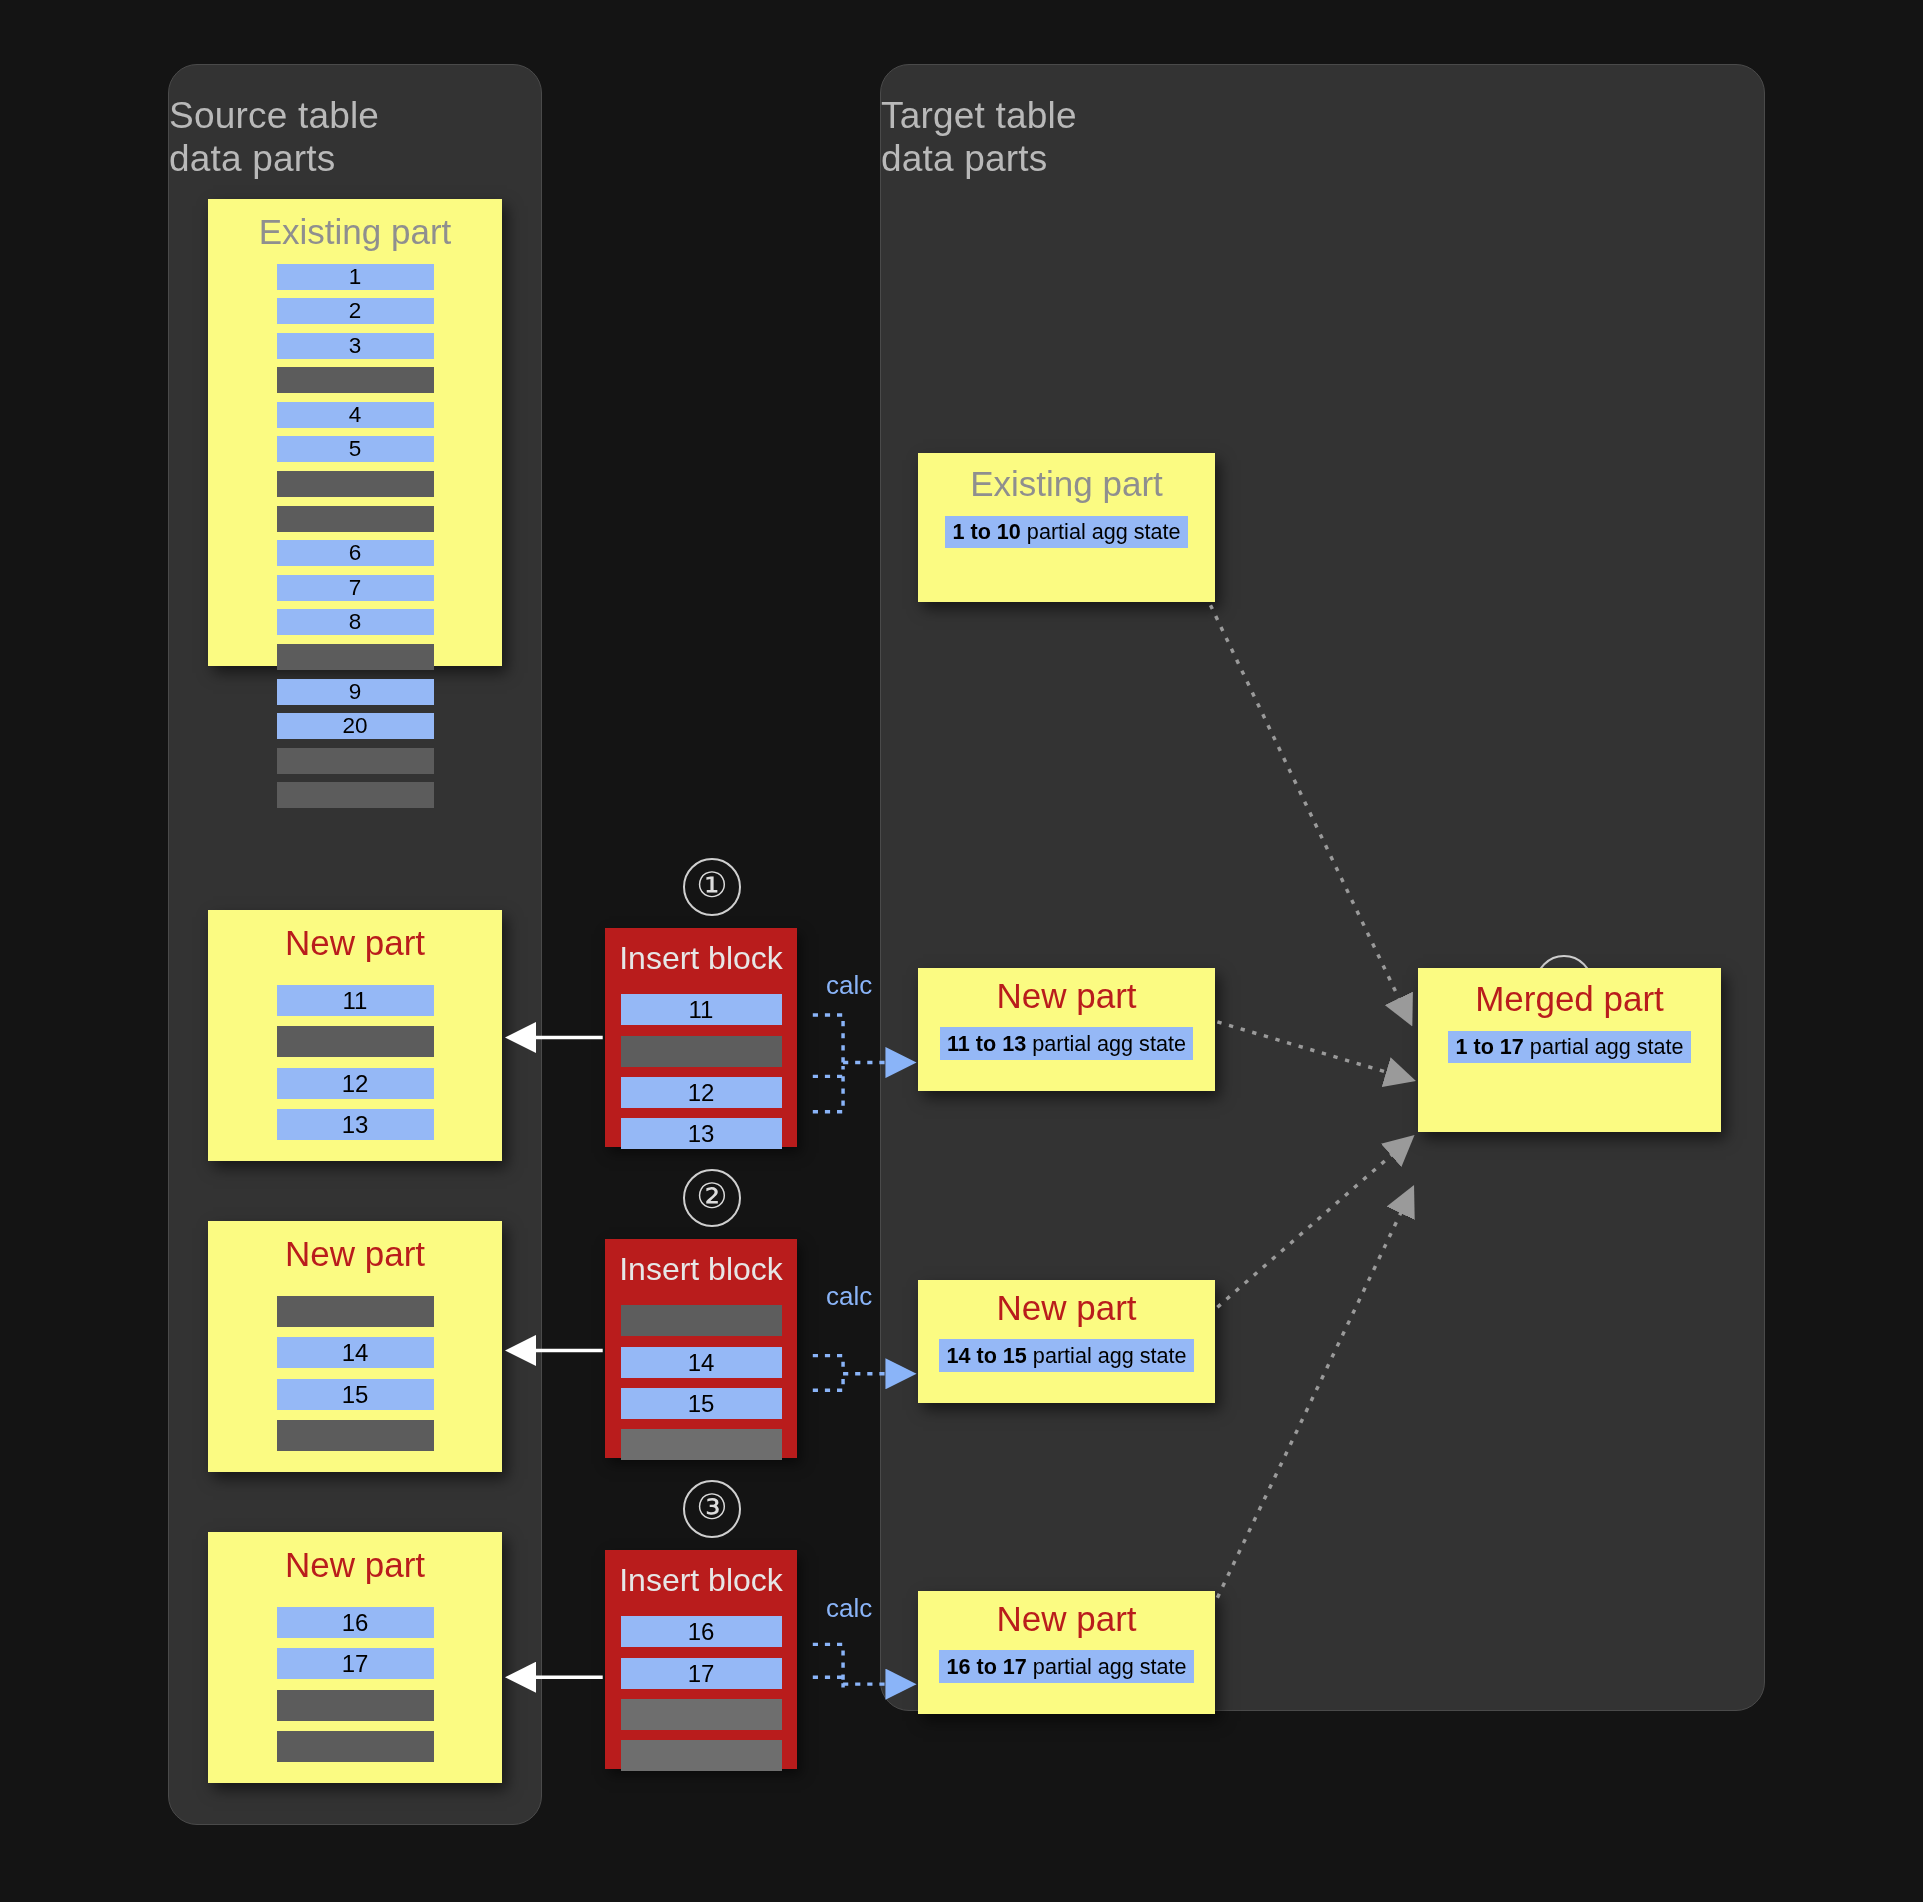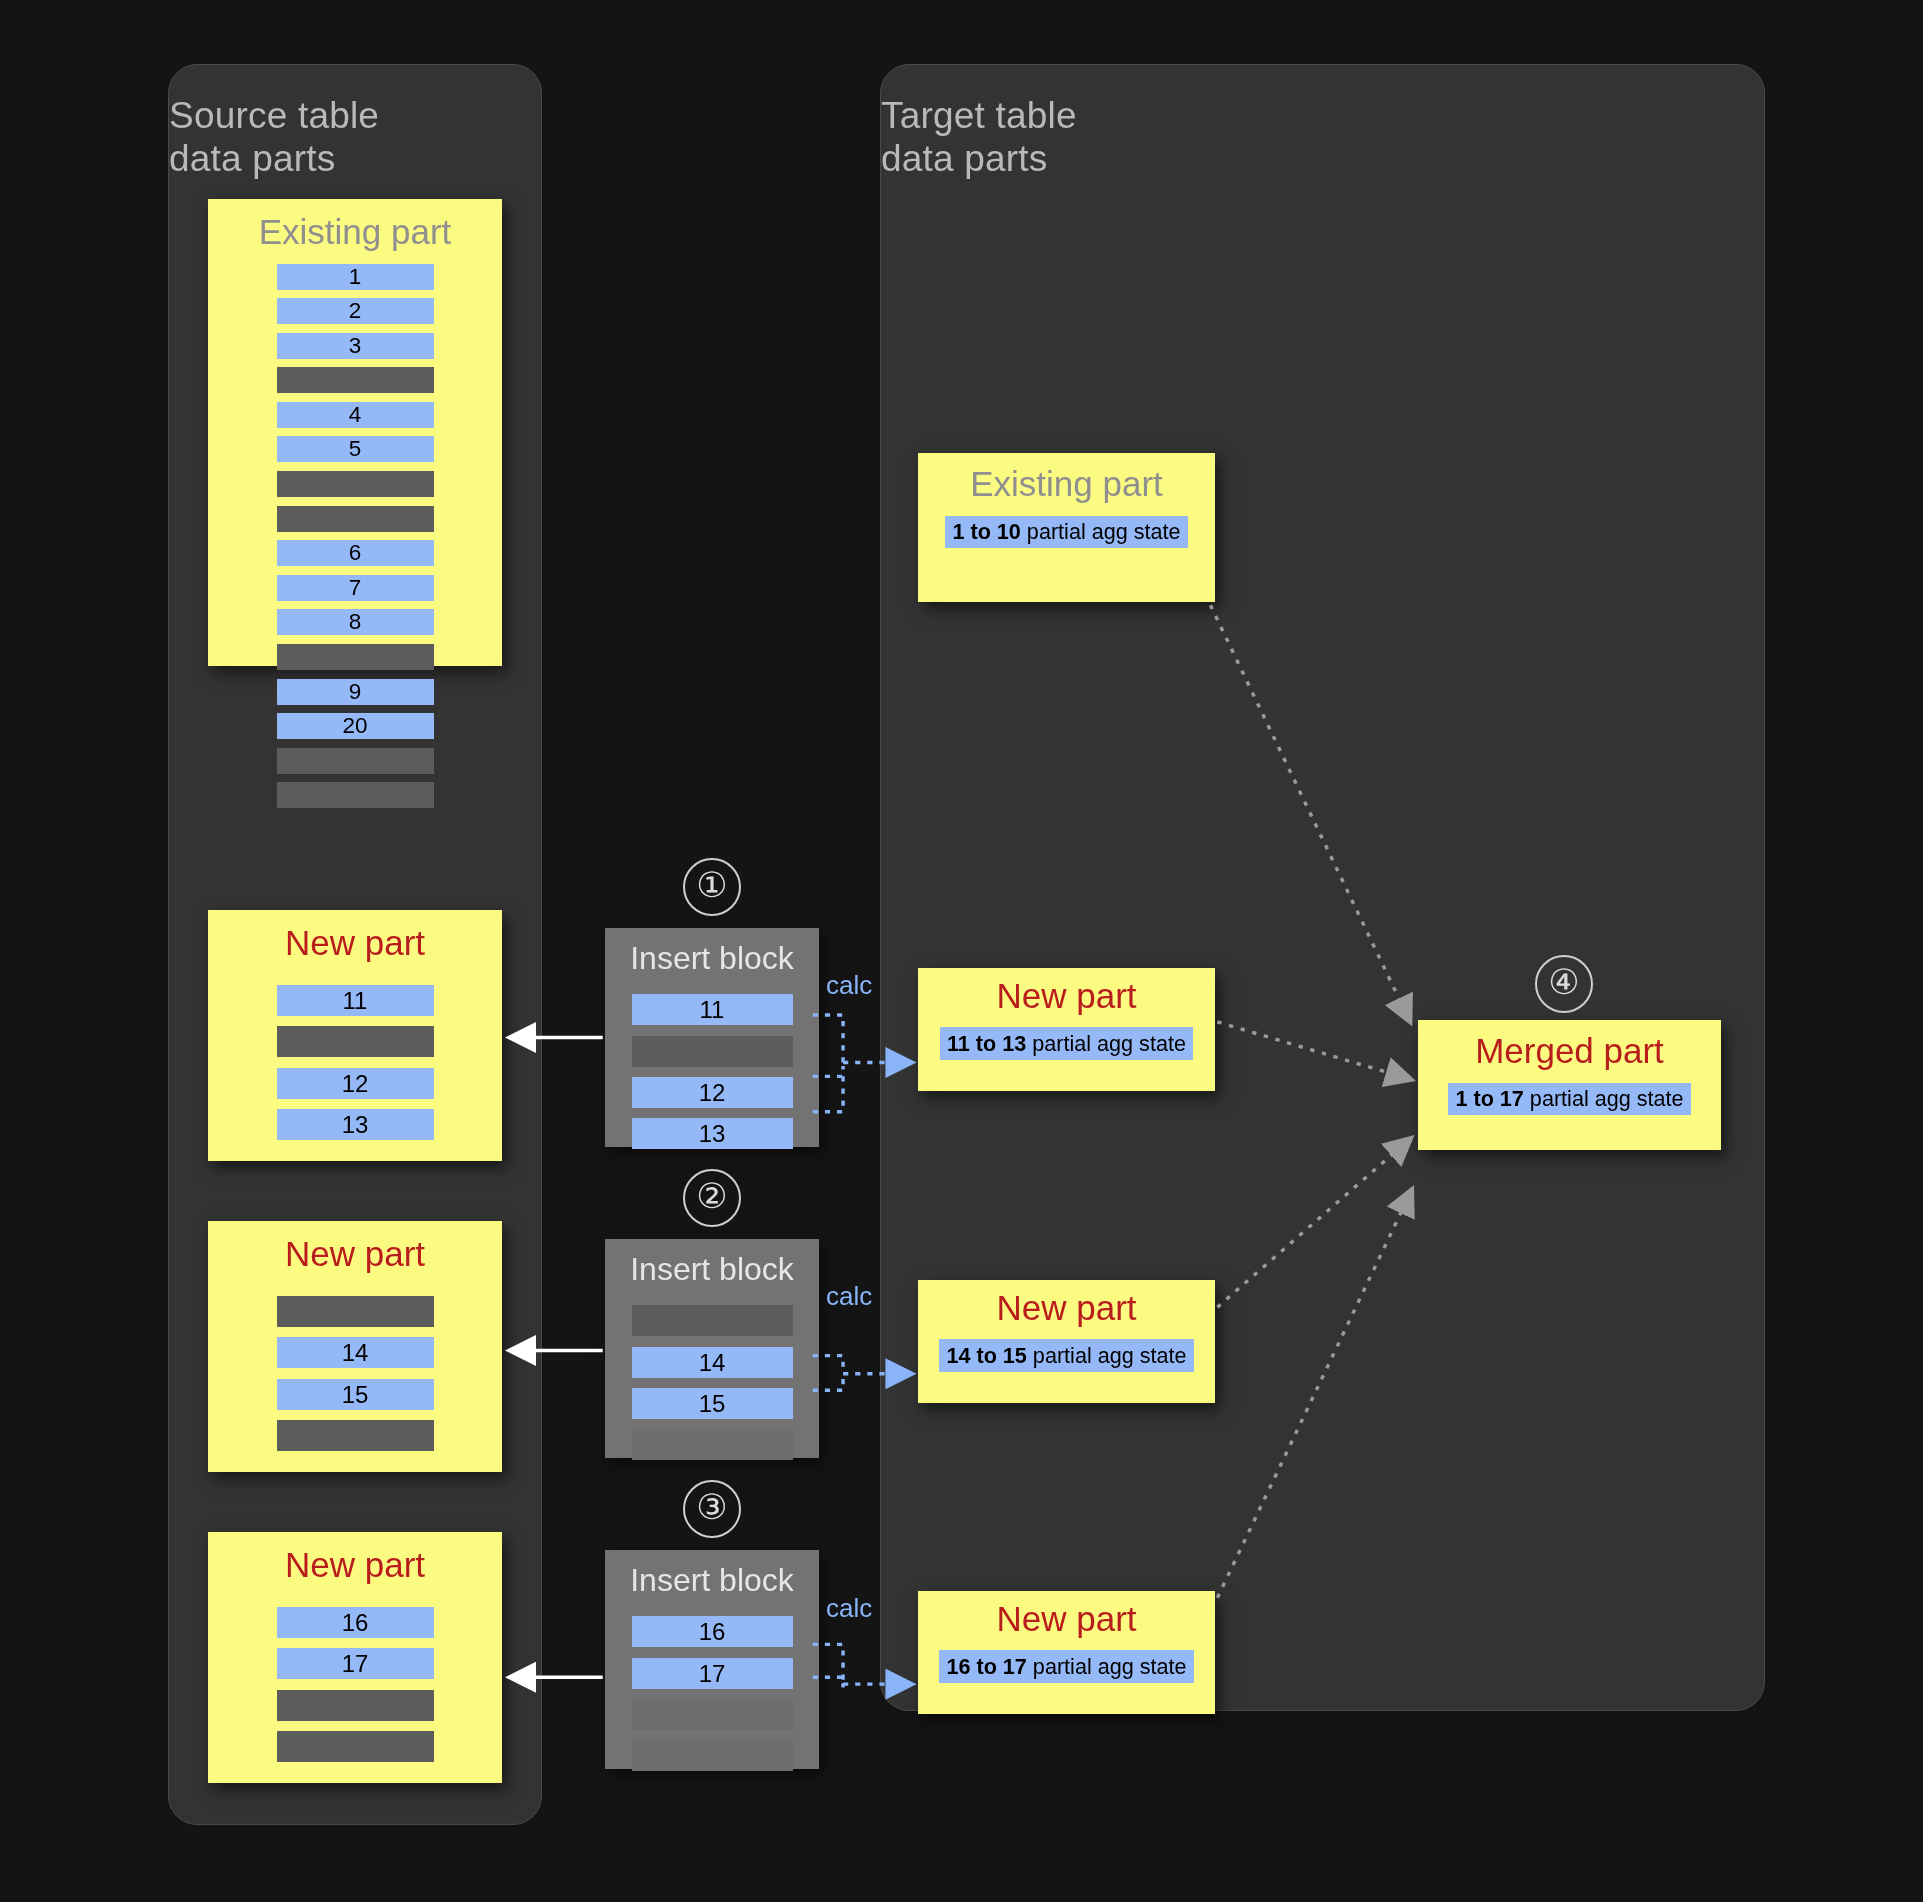--- a/index.html
+++ b/index.html
@@ -84,22 +84,22 @@
   #part-source-new-1 { top: 910px; }
   #part-source-new-2 { top: 1221px; }
   #part-source-new-3 { top: 1532px; }
   .part-source-new .rows { width: 157px; padding-top: 22.5px; }
   .part-source-new .row { height: 31px; line-height: 31px; margin-bottom: 10.4px; font-size: 24px; }
 
   
   .insert-block {
     position: absolute;
     left: 605px;
-    width: 214px;
-    background: #737373;
+    width: 192px;
+    background: #b91c1c;
     box-sizing: border-box;
     box-shadow: 4.3px 6px 12px rgba(0,0,0,0.5);
   }
   #insert-block-1 { top: 928px; height: 219px; }
   #insert-block-2 { top: 1239px; height: 219px; }
   #insert-block-3 { top: 1550px; height: 219px; }
 
   .insert-title {
     color: #e6e6e6;
     font-size: 32px;
@@ -139,21 +139,21 @@
 
   
   .part-target {
     left: 918px;
     width: 297px;
   }
   #part-target-existing { top: 453px; height: 149px; }
   #part-target-new-1 { top: 968px; height: 123px; }
   #part-target-new-2 { top: 1280px; height: 123px; }
   #part-target-new-3 { top: 1591px; height: 123px; }
-  #part-merged { left: 1418px; top: 1020px; width: 303px; height: 130px; }
+  #part-merged { left: 1418px; top: 968px; width: 303px; height: 164px; }
 
   .agg-bar {
     background: #95b8f6;
     display: inline-block;
     font-size: 21.6px;
     line-height: 1.35;
     padding: 1.7px 7px;
     color: #000000;
     white-space: nowrap;
   }

